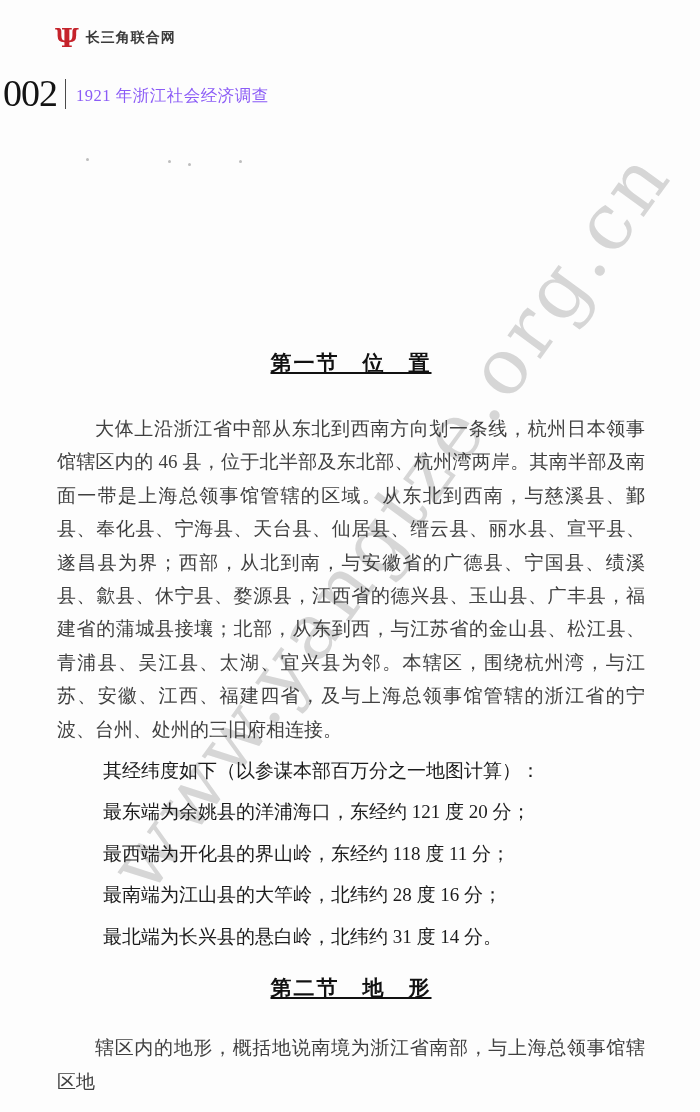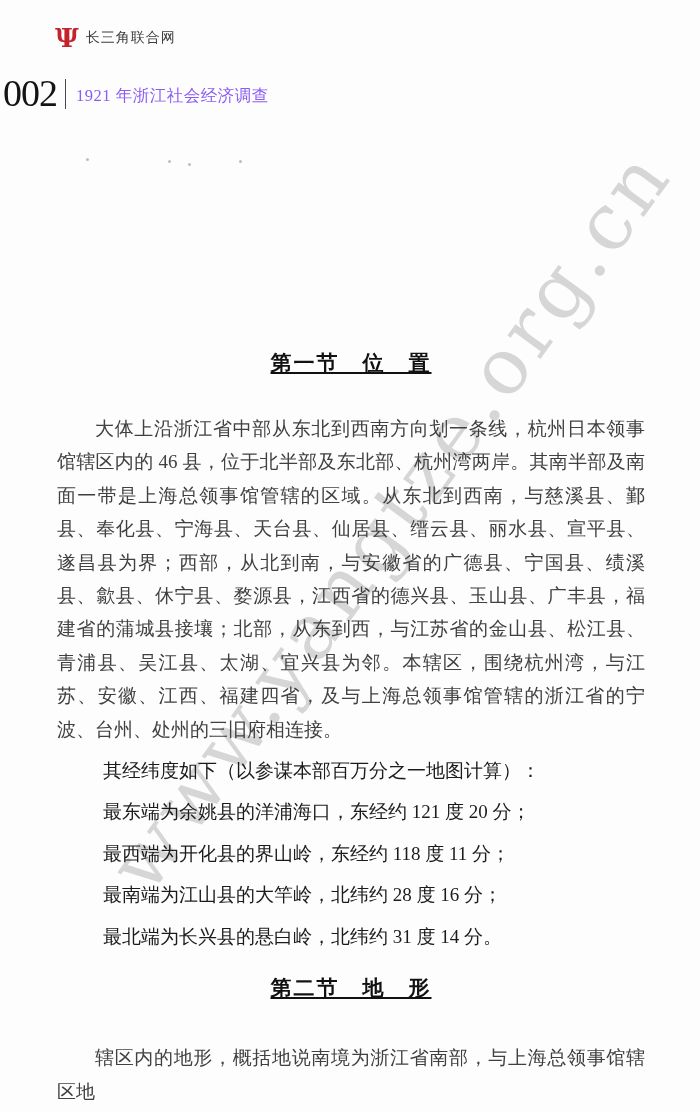--- a/index.html
+++ b/index.html
@@ -37,21 +37,21 @@
     z-index:2;
   }
   .logo-icon {
     font-family:"DejaVu Serif",serif;
     font-size:26px; line-height:1;
     font-weight:bold;
     color:#c5232b;
   }
   .logo-text {
     font-family:"Liberation Sans",sans-serif;
-    font-size:14px; font-weight:normal;
+    font-size:14px; font-weight:bold;
     color:#3a3a3a;
     letter-spacing:1px;
   }
   .pagenum-row {
     position:absolute; top:74px; left:3px;
     display:flex; align-items:center;
     z-index:2;
   }
   .page-number {
     font-family:Liberation Serif, serif;
@@ -109,21 +109,21 @@
     color:#404040;
   }
   .coord-line {
     margin:8px;
     font-size:19px;
     line-height:33.4px;
     text-indent:2em;
     color:#1b1b1b;
   }
   .body-par.first { margin-top:35px; }
-  .body-par.last { margin-top:39px; }
+  .body-par.last { margin-top:29px; }
 </style>
 </head>
 <body>
 
 <div class="page">
 
   <div class="watermark">www.yangtze.org.cn</div>
 
   <div class="logo-row">
     <span class="logo-icon">Ψ</span>

